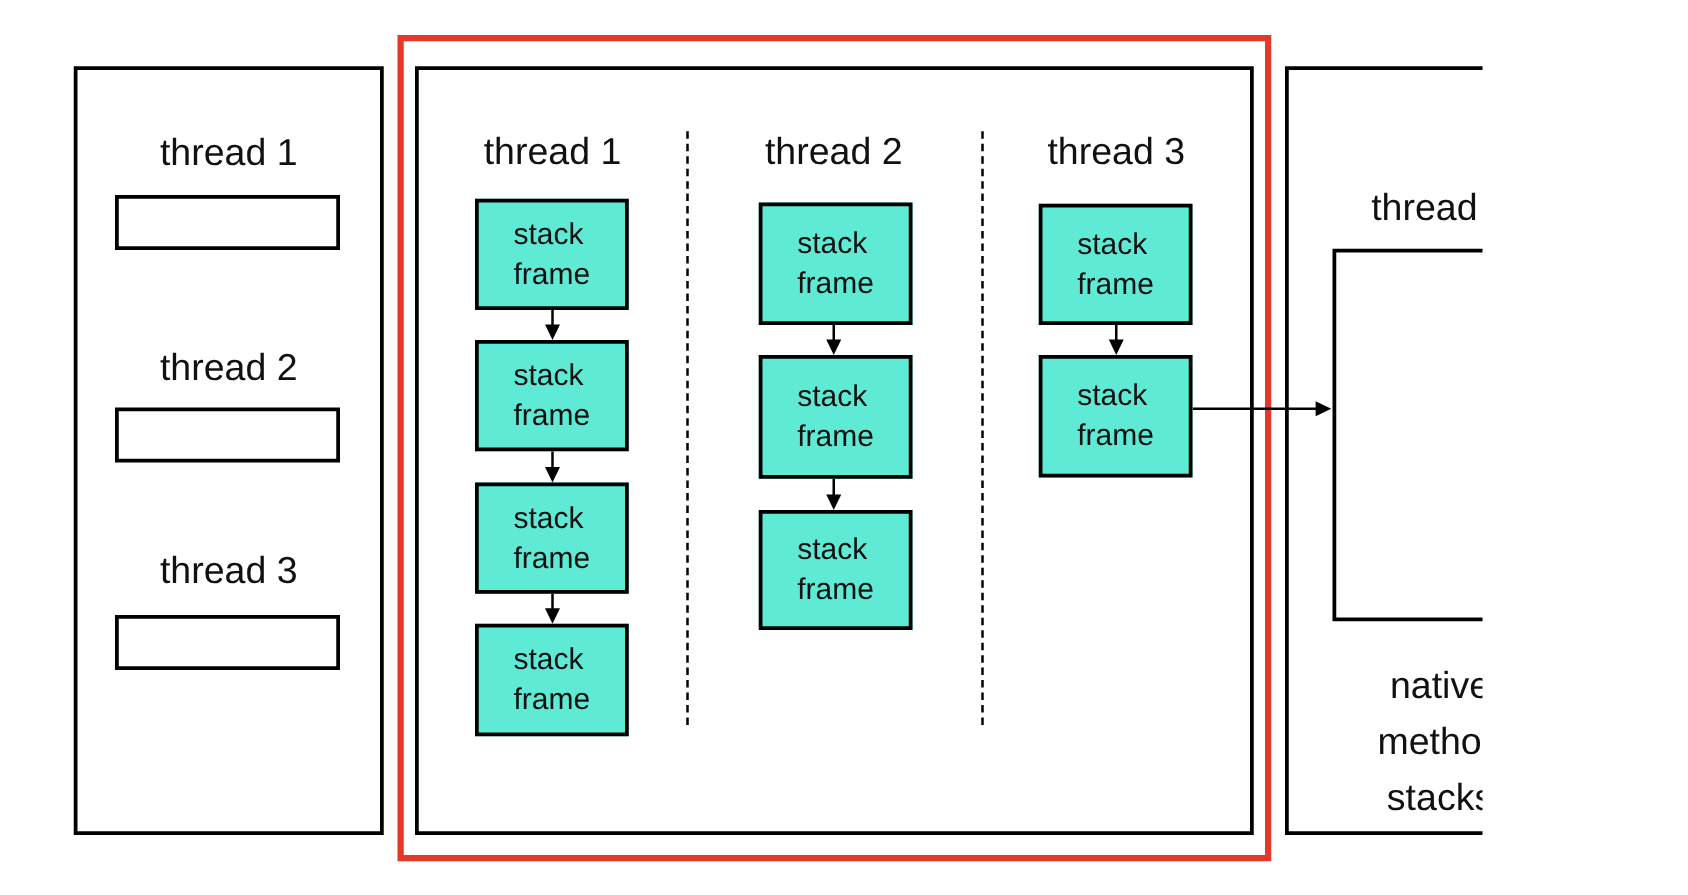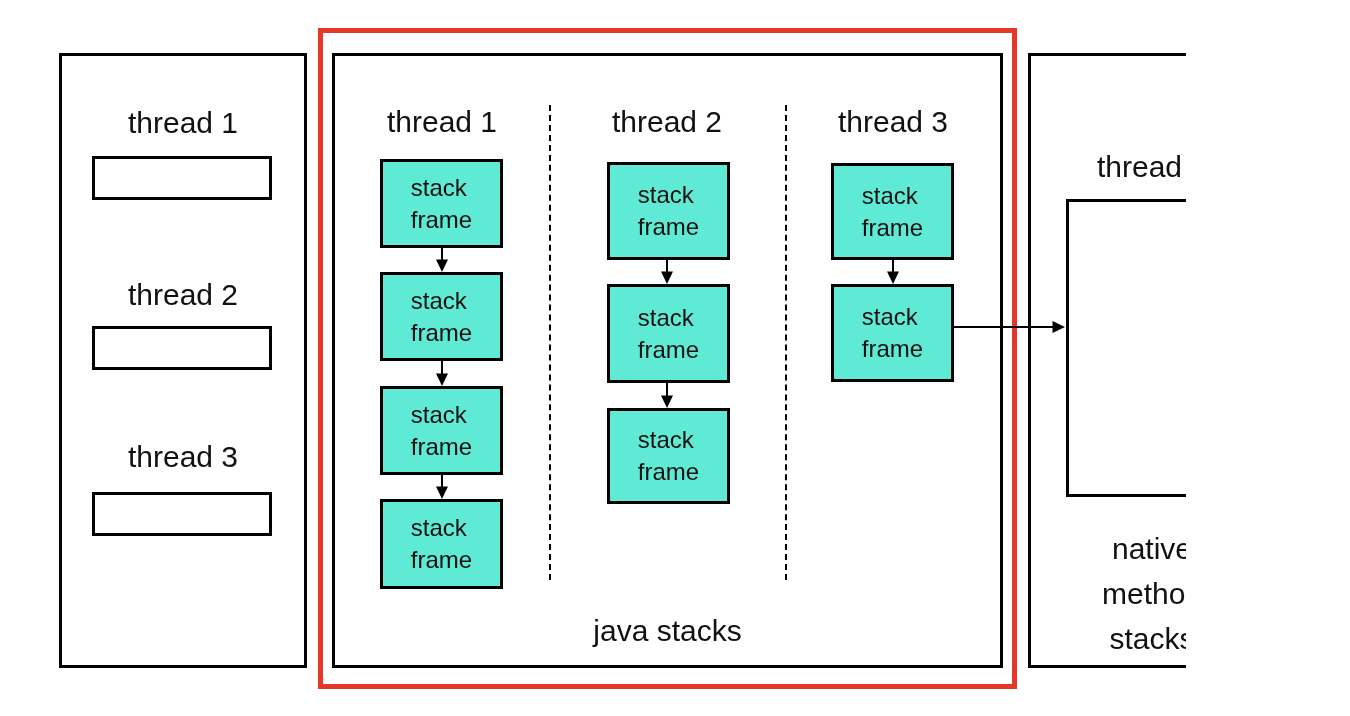--- a/index.html
+++ b/index.html
@@ -178,21 +178,20 @@
 frame</div>
     <span class="varrow" style="left:550px; top:204px; height:24px;">
       <svg width="16" height="24" viewBox="0 0 16 24">
           <line x1="8" y1="0" x2="8" y2="13" stroke="#000" stroke-width="2"></line>
           <polygon points="2,11.5 14,11.5 8,24" fill="#000"></polygon>
         </svg>
     </span>
     <div class="frame" style="left:496px; top:228px; height:98px;">stack
 frame</div>
 
-    <div class="caption" style="top:556px;">java stacks</div>
   </section>
 
   <section class="panel" style="left:1028px; top:53px; width:248px; height:615px;">
     <div class="thread-label" style="top:93px;">thread 3</div>
     <div class="native-rect"></div>
     <div class="caption caption-multi" style="top:470px;">native
 method
 stacks</div>
   </section>
 

